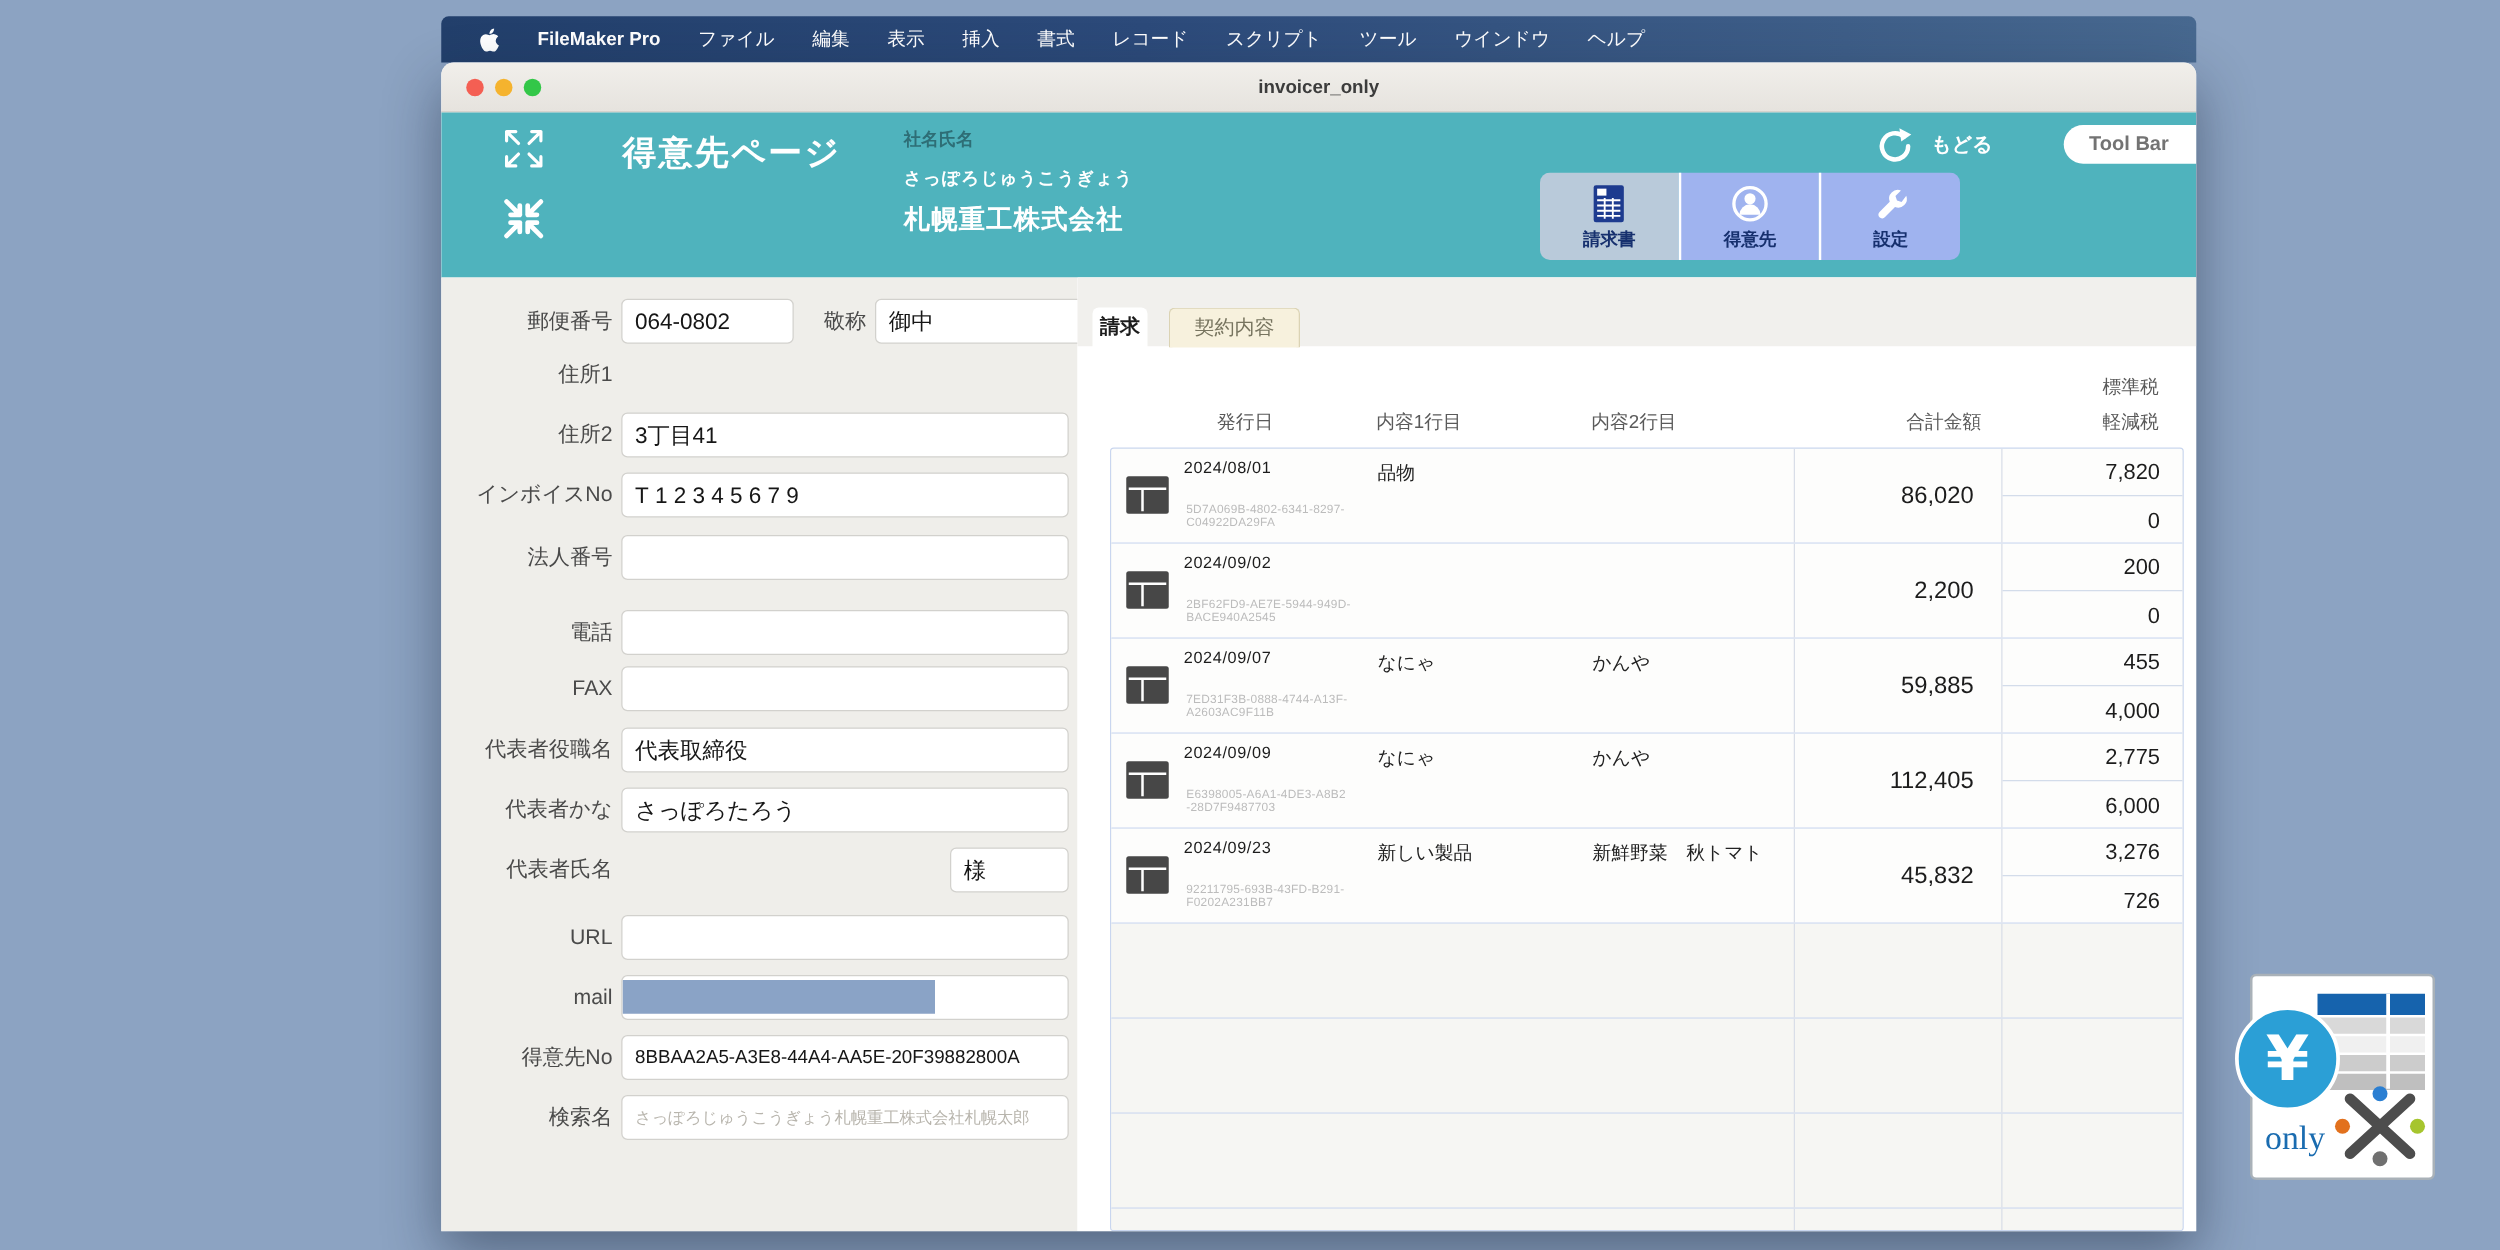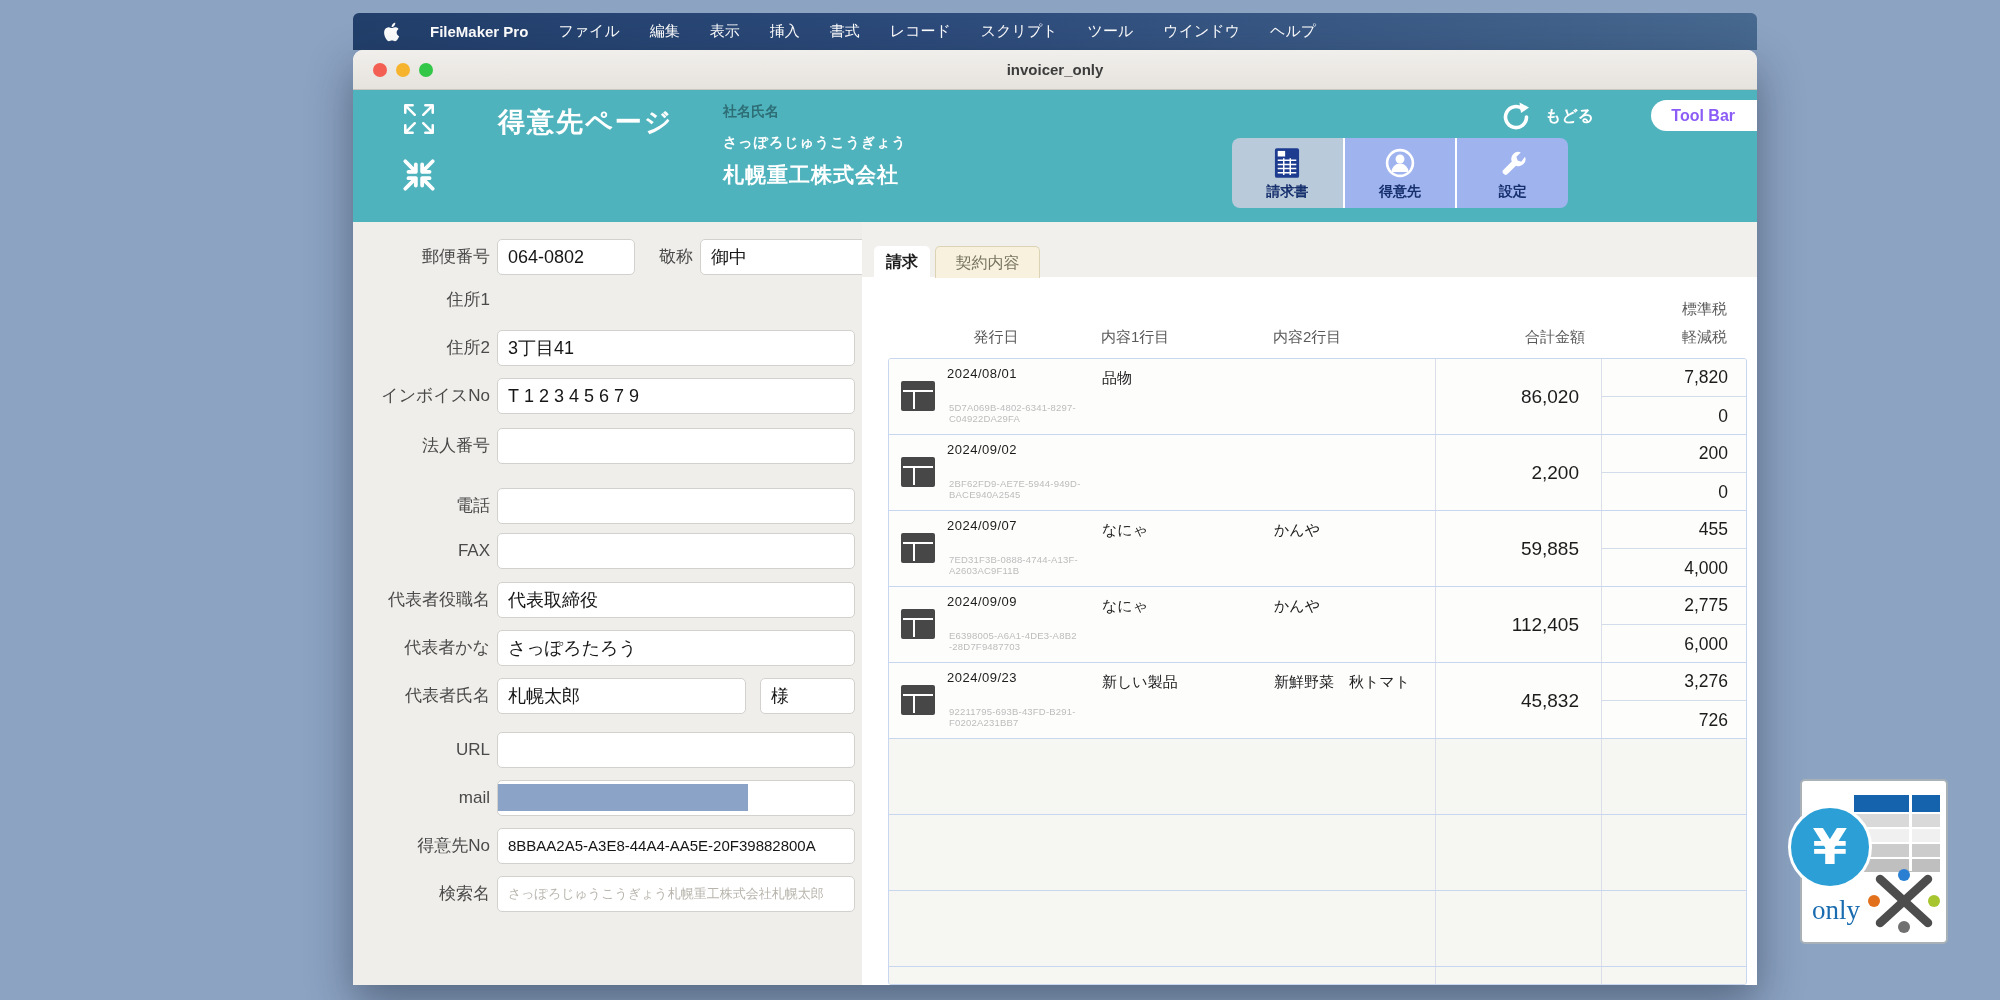--- a/index.html
+++ b/index.html
@@ -32,21 +32,21 @@
   #tealhead{position:absolute;left:0;top:40px;width:100%;height:132px;background:#4fb3bd;}
   .hicon{position:absolute;left:47px;width:38px;height:38px;}
   #expand-icon{top:10px;} #collapse-icon{top:66px;}
   #page-title{position:absolute;left:145px;top:14px;color:#fff;font-size:27px;font-weight:bold;letter-spacing:2px;}
   #company-label{position:absolute;left:370px;top:13px;color:#2e6e76;font-size:14px;font-weight:bold;}
   #company-kana{position:absolute;left:370px;top:44px;color:#fff;font-size:14px;font-weight:bold;letter-spacing:1px;}
   #company-name{position:absolute;left:370px;top:71px;color:#fff;font-size:21px;font-weight:bold;letter-spacing:1px;}
   #back-icon{position:absolute;left:1147px;top:11px;width:32px;height:32px;}
   #back-label{position:absolute;left:1192px;top:16px;color:#fff;font-size:16px;font-weight:bold;}
   #toolbar-btn{position:absolute;right:0;top:10px;height:31px;background:#fff;border-radius:16px 0 0 16px;
-               padding:0 22px 0 20px;line-height:31px;color:#8b5cf6;font-size:16px;font-weight:bold;}
+               padding:0 22px 0 20px;line-height:31px;color:#737373;font-size:16px;font-weight:bold;}
   #nav-group{position:absolute;left:879px;top:48px;width:336px;height:70px;border-radius:8px;
              overflow:hidden;display:flex;}
   .nav-btn{flex:1;display:flex;flex-direction:column;align-items:center;justify-content:center;gap:3px;
            background:#9fb3ef;cursor:pointer;}
   .nav-btn + .nav-btn{border-left:2px solid #fff;}
   .nav-btn.active{background:#b9cada;}
   .nav-btn .lbl{font-size:14px;font-weight:bold;color:#16306e;}
   .nav-ic{height:34px;display:flex;align-items:center;}
 
   
@@ -60,21 +60,21 @@
           font-size:17px;color:#4a4a4a;}
   .ffield{position:absolute;top:0;height:36px;background:#fff;border:1px solid #d2d1cd;border-radius:5px;
           box-sizing:border-box;font-size:18px;color:#161616;line-height:34px;padding:0 10px;overflow:hidden;white-space:nowrap;}
   .f-main{left:144px;width:358px;}
   .flabel2{position:absolute;left:285px;top:0;width:55px;text-align:right;line-height:36px;font-size:17px;color:#4a4a4a;}
   #mail-block{position:absolute;left:0;top:3px;width:250px;height:27px;background:#8aa3c6;}
 
   
   .tab{position:absolute;top:196px;height:32px;box-sizing:border-box;text-align:center;
        border-radius:5px 5px 0 0;font-size:16px;line-height:32px;cursor:pointer;}
-  #tab-seikyu{left:521px;width:56px;background:#fff;color:#1c1c1c;font-weight:bold;}
+  #tab-seikyu{left:521px;width:44px;background:#fff;color:#1c1c1c;font-weight:bold;}
   #tab-keiyaku{left:582px;width:105px;background:#f7f1dd;border:1px solid #dbd3b4;border-bottom:none;color:#77745f;}
 
   
   .th{position:absolute;font-size:15px;color:#5a5a5a;}
   #th-date{left:596px;top:278px;width:94px;text-align:center;}
   #th-line1{left:748px;top:278px;}
   #th-line2{left:920px;top:278px;}
   #th-total{left:1120px;top:278px;width:112px;text-align:right;}
   #th-taxstd{left:1280px;top:250px;width:94px;text-align:right;}
   #th-taxred{left:1280px;top:278px;width:94px;text-align:right;}
@@ -258,21 +258,20 @@
         <span class="ffield f-main">代表取締役</span>
       </div>
 
       <div class="frow" style="top:408px">
         <span class="flabel">代表者かな</span>
         <span class="ffield f-main">さっぽろたろう</span>
       </div>
 
       <div class="frow" style="top:456px">
         <span class="flabel">代表者氏名</span>
-        <span class="ffield" style="left:144px;width:249px">札幌太郎</span>
         <span class="ffield" style="left:407px;width:95px">様</span>
       </div>
 
       <div class="frow" style="top:510px">
         <span class="flabel">URL</span>
         <span class="ffield f-main"></span>
       </div>
 
       <div class="frow" style="top:558px">
         <span class="flabel">mail</span>

